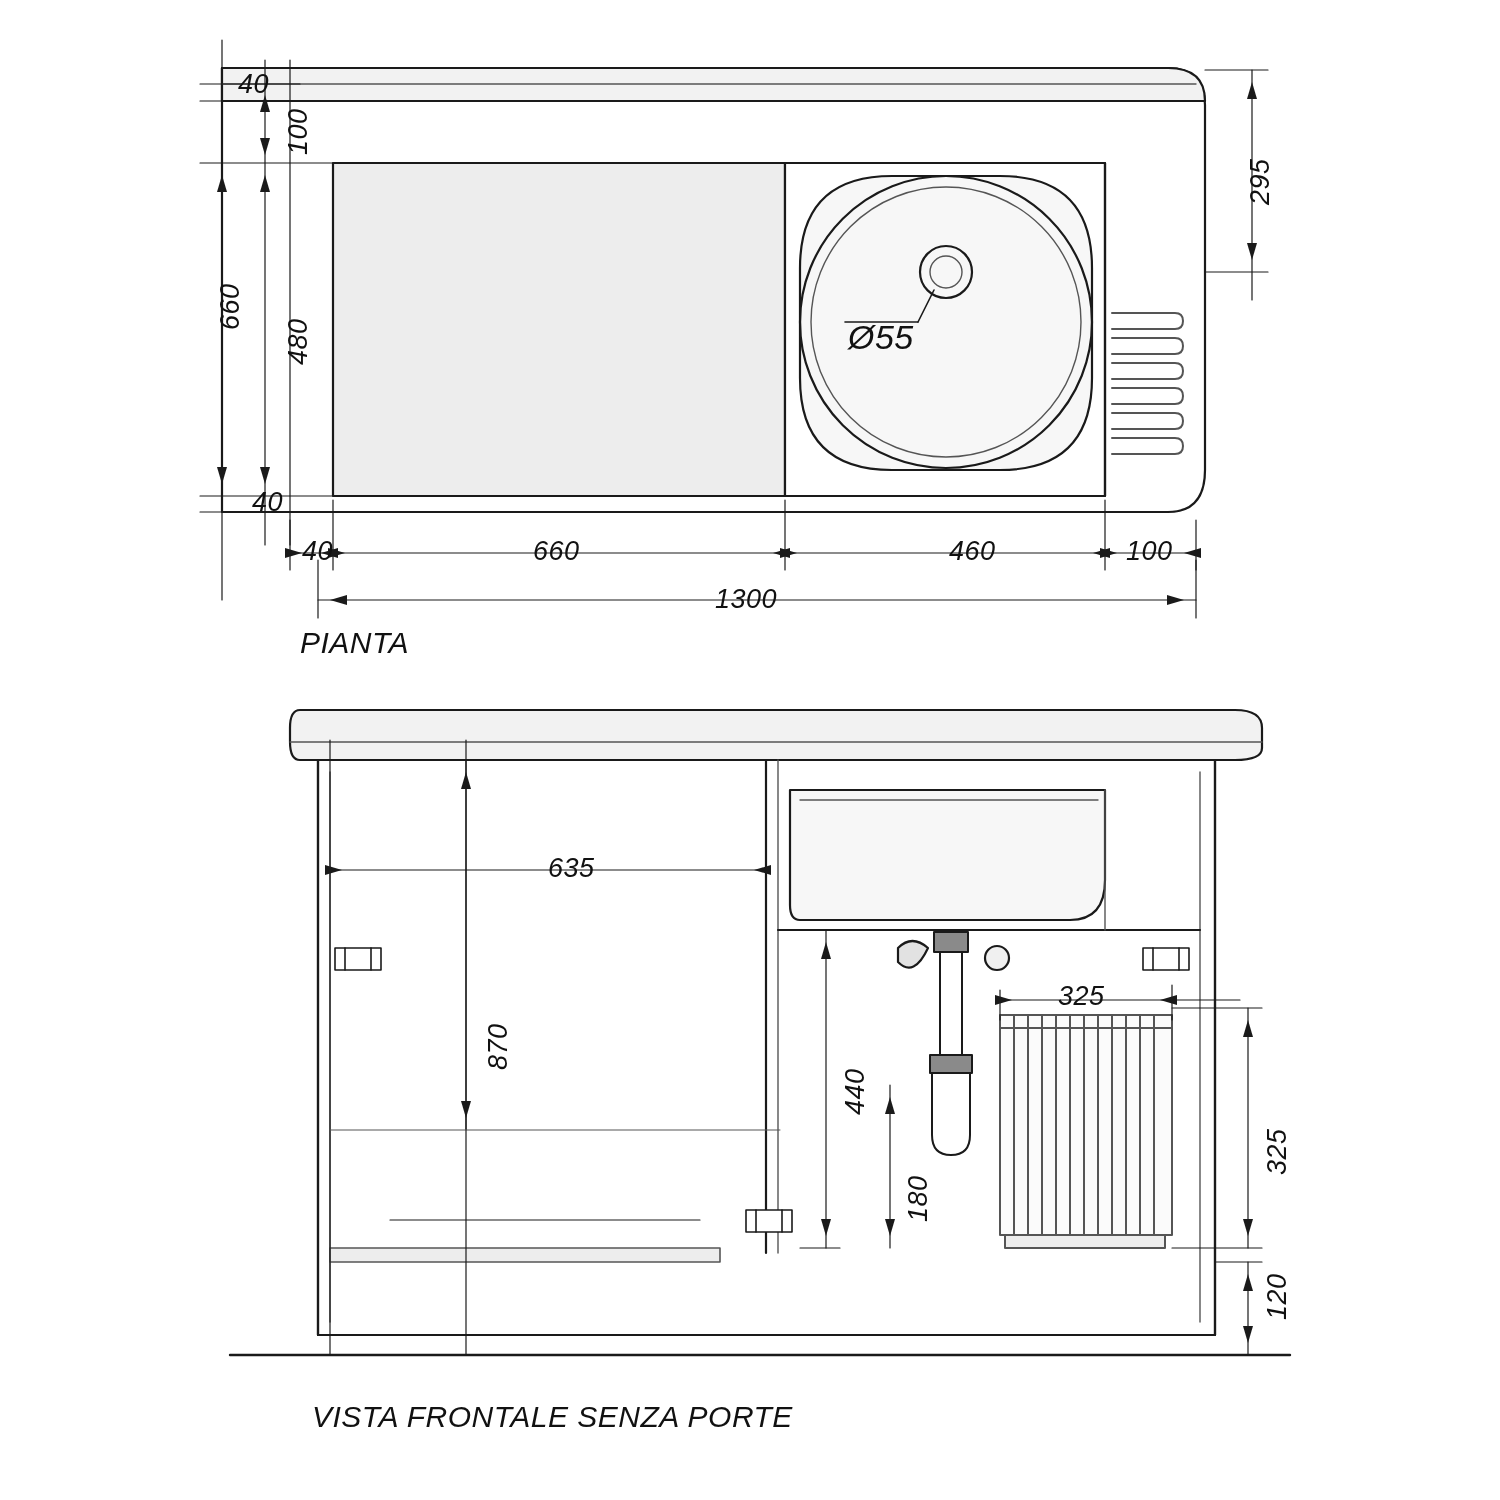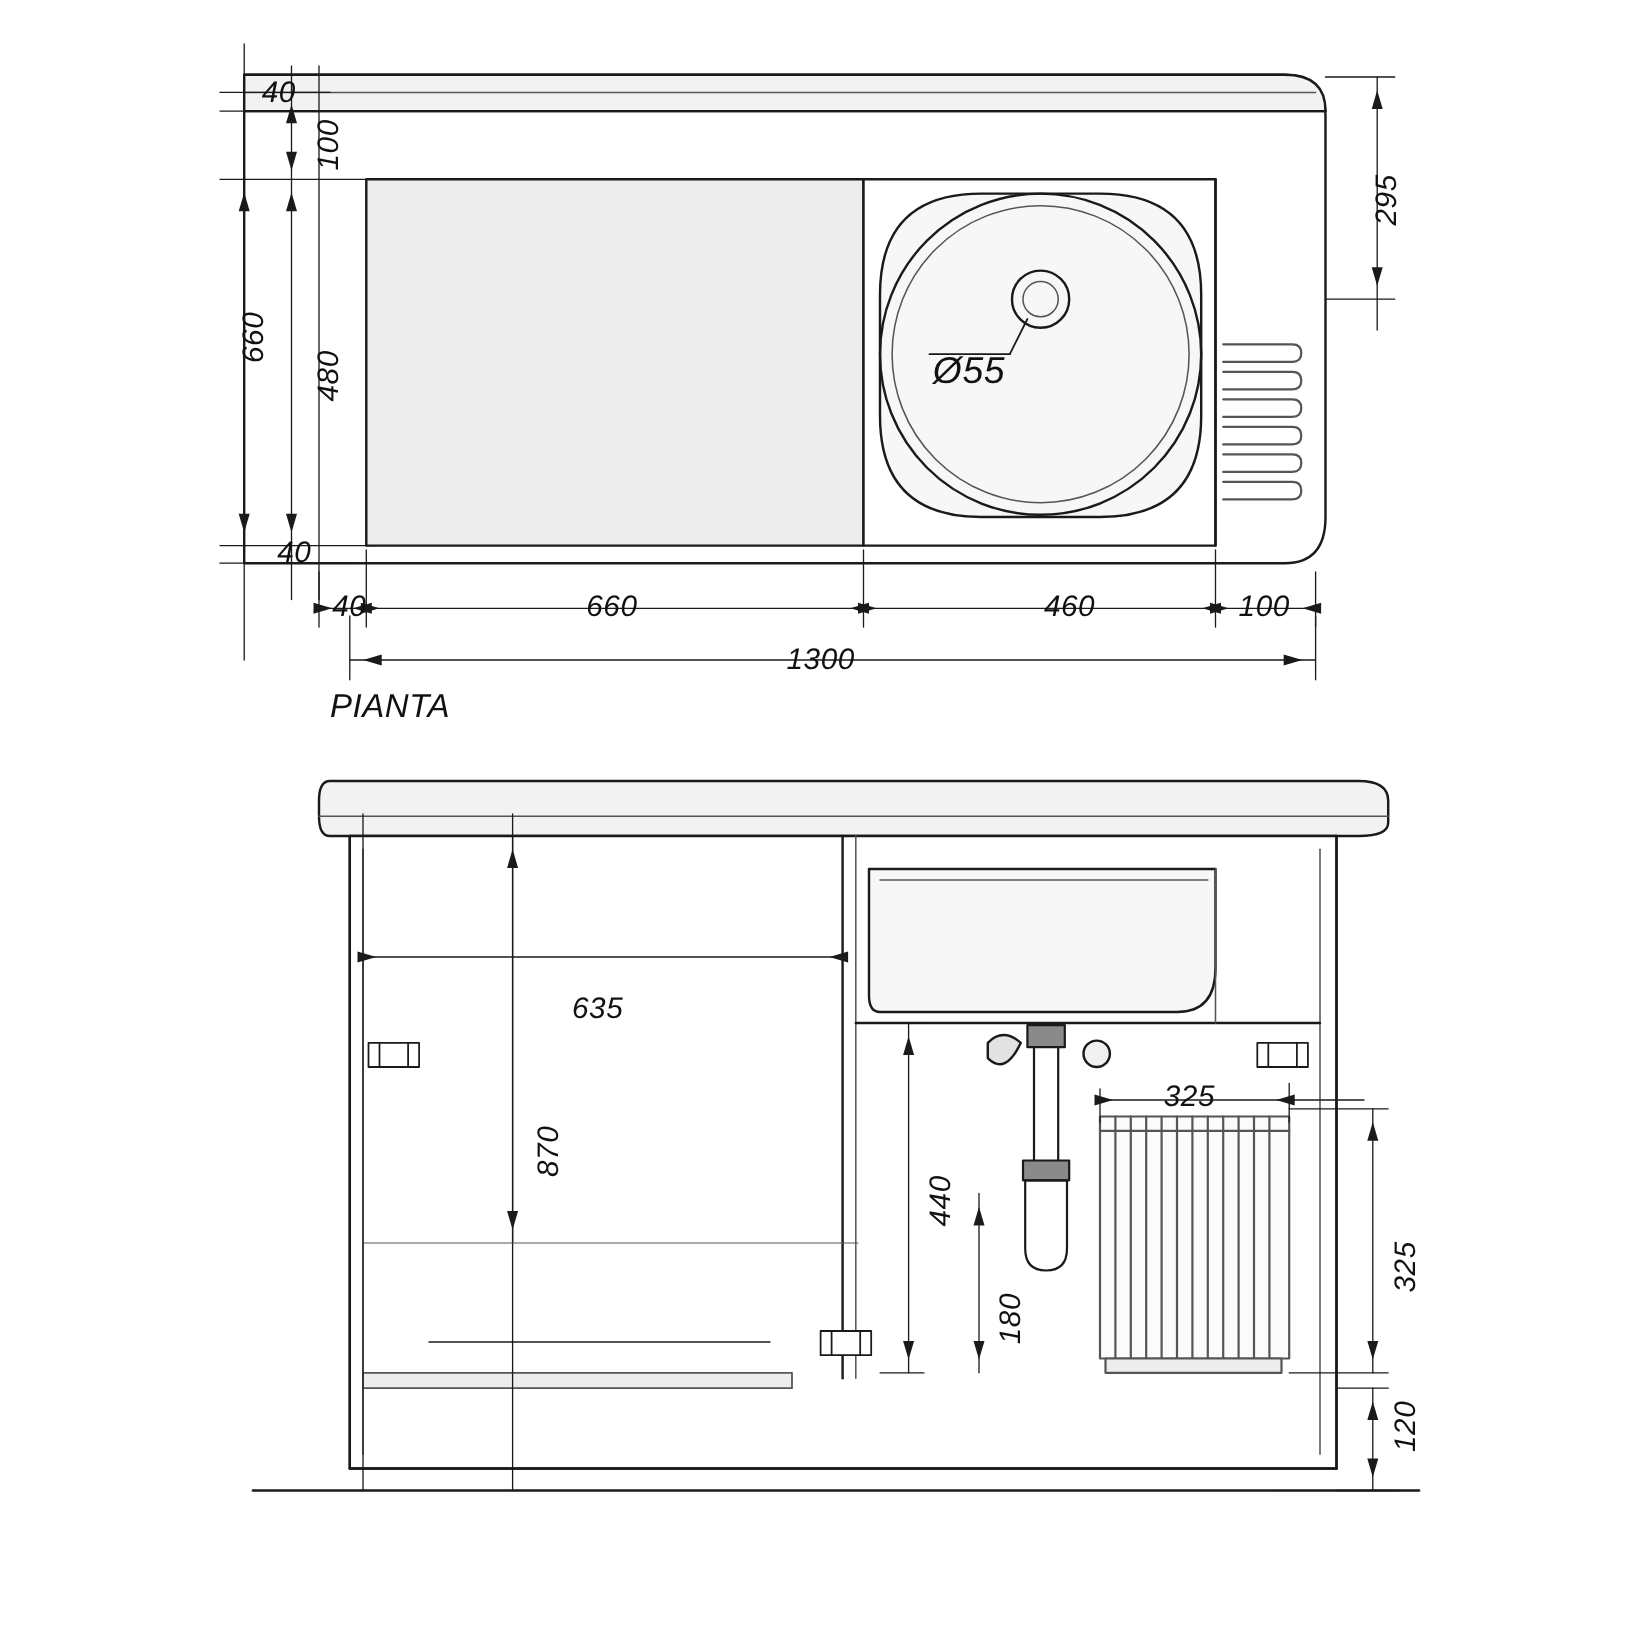--- a/index.html
+++ b/index.html
@@ -226,21 +226,22 @@
 <div class="lbl dim" style="left:252px;top:487px;">40</div>
 <div class="lbl dim rot" style="left:1245px;top:205px;">295</div>
 <div class="lbl dim" style="left:302px;top:536px;">40</div>
 <div class="lbl dim" style="left:533px;top:536px;">660</div>
 <div class="lbl dim" style="left:915px;top:536px;margin-left:34px;">460</div>
 <div class="lbl dim" style="left:1126px;top:536px;">100</div>
 <div class="lbl dim" style="left:715px;top:584px;">1300</div>
 <div class="lbl big" style="left:848px;top:318px;text-align:right;">Ø55</div>
 <div class="lbl caption" style="left:300px;top:626px;">PIANTA</div>
 
-<div class="lbl dim" style="left:520px;top:853px;margin-top:48px;">635</div>
+<div class="lbl dim" style="left:548px;top:853px;">635</div>
 <div class="lbl dim rot" style="left:483px;top:1070px;">870</div>
 <div class="lbl dim rot" style="left:840px;top:1115px;">440</div>
 <div class="lbl dim rot" style="left:903px;top:1222px;">180</div>
 <div class="lbl dim" style="left:1058px;top:981px;">325</div>
 <div class="lbl dim rot" style="left:1262px;top:1175px;">325</div>
 <div class="lbl dim rot" style="left:1262px;top:1320px;">120</div>
+<div class="lbl caption" style="left:312px;top:1400px;">VISTA FRONTALE SENZA PORTE</div>
 
 </div>
 
 </body></html>

